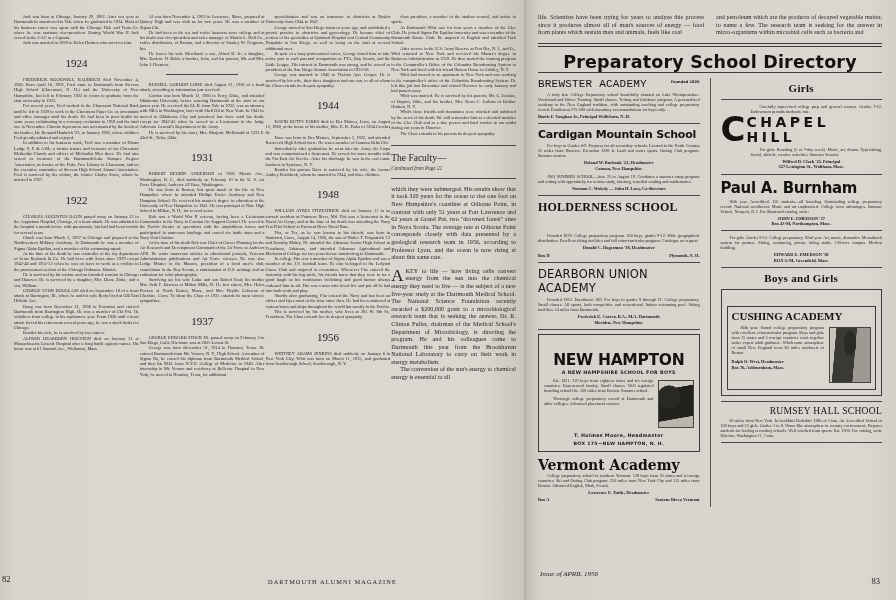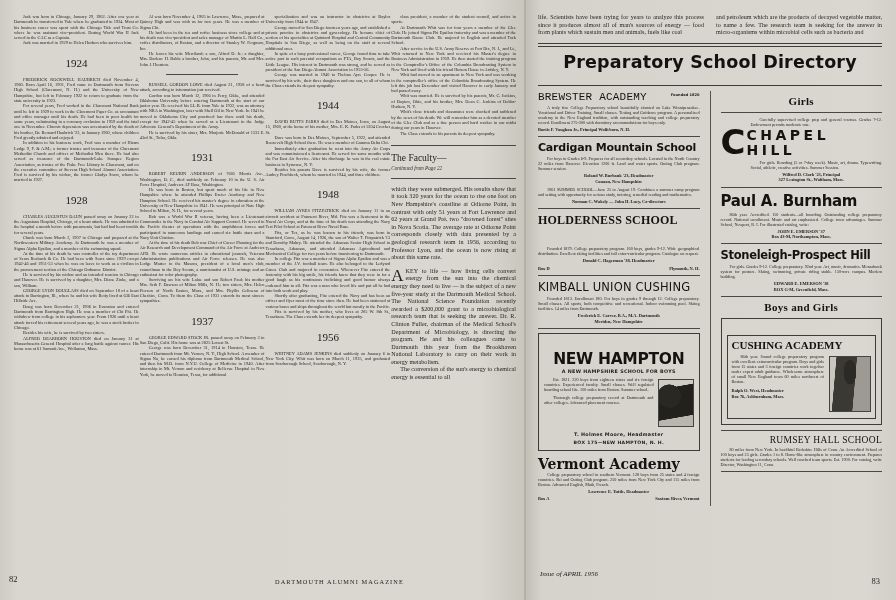--- a/index.html
+++ b/index.html
@@ -35,31 +35,31 @@
   .rule.short{width:58%;margin:7px auto;}
 
   .faculty-title{font-size:9.5px;line-height:11px;margin:5px 0 1px;color:#1d1b17;}
   .faculty-sub{font-size:5.2px;font-style:italic;margin:0 0 5px;color:#32302a;}
   .big p{font-size:6.1px;line-height:7.6px;}
 
   .dropcap{float:left;font-size:17px;line-height:14px;padding:1px 2px 0 0;
     font-family:"Liberation Serif",serif;}
 
   
-  .footer{position:absolute;bottom:12px;left:7px;right:0;height:14px;}
+  .footer{position:absolute;bottom:12px;left:0;right:0;height:14px;}
   .folio{position:absolute;font-size:8.5px;color:#201e1a;}
   .magtitle{position:absolute;font-size:6.3px;letter-spacing:1.1px;color:#201e1a;}
   .issue{position:absolute;font-size:7px;font-style:italic;color:#201e1a;}
 
   
   .dir-rule-top{height:1px;background:#3e3c36;margin:6px 0 2px;}
   .dir-rule-top2{height:1px;background:#3e3c36;margin:0 0 5px;}
   .dir-title{text-align:center;font-family:"DejaVu Sans",sans-serif;
     font-weight:bold;font-size:17.5px;letter-spacing:.2px;color:#131210;
-    margin:3px 0 13px;}
+    margin:3px 0 0;}
   .dir-cols{display:flex;gap:10px;}
   .dircol{width:0;flex:1 1 0;}
   .vsep{width:1px;background:#55524b;}
 
   .ad{margin:0 0 4px;}
   .adrule{height:1px;background:#4a4842;margin:4px 0;}
   .ad .founded{float:right;text-align:center;font-size:3.6px;line-height:4.2px;
     font-family:"DejaVu Sans",sans-serif;font-weight:bold;color:#24221d;margin-top:2px;}
   .adbody{font-size:4.2px;line-height:5px;text-align:justify;color:#26241f;margin:0;}
   .adsign{text-align:center;font-size:4.4px;line-height:5.4px;font-weight:bold;
@@ -119,21 +119,21 @@
   <div class="page page-left">
     <div class="cols">
 
       <div class="col">
         <p>Jack was born in Chicago, January 29, 1902. After one year at Dartmouth he transferred to Yale where he graduated in 1924. Most of his business career was spent with the Chicago Title and Trust Co. where he was assistant vice-president. During World War II Jack served in the CAC as a Captain.</p>
         <p>Jack was married in 1929 to Helen Hudson who survives him.</p>
         <div class="yearhead">1924</div>
         <p class="sc-first">FREDERICK ROCKWELL HAUBRICH died November 4, 1960. Born April 16, 1901, Fred came to Dartmouth from Stevens High School (Claremont, N. H.) and the University of New Hampshire, but left in February 1922 to return to graduate from the state university in 1923.</p>
         <p>For several years, Fred worked in the Claremont National Bank until he left in 1929 to work in the Claremont Paper Co. as accountant and office manager until his death. He had been in poor health for some years, culminating in a coronary occlusion in 1959 and the fatal one in November. Chronic depression was accentuated by the death of his brother, Dr. Bernard Haubrich '23, in January 1960, whose children Fred greatly admired and enjoyed.</p>
         <p>In addition to his business work, Fred was a member of Hiram Lodge 9, F. &amp; A.M.; a former trustee and treasurer of the Claremont Methodist Church and officer of Methodist Men there. He had also served as treasurer of the Dartmouth-Lake Sunapee Region Association, as trustee of the Fiske Free Library in Claremont, and on the executive committee of Stevens High School Alumni Association. Fred is survived by his widow, the former Gladys Snow, whom he married in 1927.</p>
-        <div class="yearhead">1928</div>
+        <div class="yearhead">1922</div>
         <p>CHARLES AUGUSTUS DAUN passed away on January 22 in the Augustana Hospital, Chicago, of a heart attack. He was admitted to the hospital a month before with pneumonia, but had had heart trouble for several years.</p>
         <p>Chuck was born March 2, 1907 in Chicago and prepared at the Northwestern Military Academy. At Dartmouth he was a member of Sigma Alpha Epsilon, and a member of the swimming squad.</p>
         <p>At the time of his death he was controller of the toy department of Sears Roebuck &amp; Co. He had been with Sears since 1929 except 1942-46 and 1951-53 when he was on leave to work as a civilian in the procurement section of the Chicago Ordnance District.</p>
         <p>He is survived by his widow and an intended reunion in Chicago and Hanover. He is survived by a daughter, Mrs. Diane Zinke, and a son, William.</p>
         <p>GEORGE LYON DOUGLASS died on September 18 of a heart attack in Barrington, Ill., where he and his wife Betty lived at 636 East Hillside Ave.</p>
         <p>Doug was born December 21, 1906 in Evanston and entered Dartmouth from Barrington High. He was a member of Chi Phi. He withdrew from college in his sophomore year. From 1926 until a heart attack forced his retirement several years ago, he was a stock broker in Chicago.</p>
         <p>Besides his wife, he is survived by two sisters.</p>
         <p>ALFRED DEARBORN HOUSTON died on January 31 at Massachusetts General Hospital after a long battle against cancer. His home was at 61 Summit Ave., Wollaston, Mass.</p>
       </div>
 
@@ -249,21 +249,21 @@
           <p class="adbody">Founded 1879. College preparatory program. 160 boys, grades 9-12. Wide geographical distribution. Excellent skiing facilities and full extra-curricular program. Catalogue on request.</p>
           <div class="adsign">Donald C. Hagerman '38, Headmaster</div>
           <div class="adsign row">
             <span>Box D</span>
             <span>Plymouth, N. H.</span>
           </div>
         </div>
         <div class="adrule"></div>
 
         <div class="ad">
-          <div class="kua">KIMBALL UNION CUSHING</div>
+          <div class="kua">DEARBORN UNION ACADEMY</div>
           <p class="adbody">Founded 1813. Enrollment 180. For boys in grades 9 through 12. College preparatory. Small classes. All sports, both competitive and recreational. Indoor swimming pool. Skiing facilities. 14 miles from Dartmouth.</p>
           <div class="adsign" style="white-space:pre-line">Frederick E. Carver, B.A., M.A. Dartmouth
 Meriden, New Hampshire</div>
         </div>
         <div class="adrule"></div>
 
         <div class="boxad">
           <div class="nh-logo">NEW HAMPTON</div>
           <div class="nh-sub">A NEW HAMPSHIRE SCHOOL FOR BOYS</div>
           <div class="cut"></div>
@@ -304,21 +304,20 @@
 
         <div class="ad">
           <div class="burnham">Paul A. Burnham</div>
           <p class="adbody" style="margin-top:2px">86th year. Accredited. 150 students—all boarding. Outstanding college preparatory record. National enrollment. Music and art emphasized. College town advantages. Summer School, Newport, R. I. For illustrated catalog, write:</p>
           <div class="adsign" style="white-space:pre-line">JOHN E. EMERSON '37
 Box 43-M, Northampton, Mass.</div>
         </div>
         <div class="adrule"></div>
 
         <div class="ad">
-          <div class="stone">Stoneleigh-Prospect Hill</div>
           <p class="adbody">For girls. Grades 9-12. College preparatory. 92nd year. Art, music, dramatics. Monadnock system for posture. Skiing, swimming, private riding stable. 150-acre campus. Modern building.</p>
           <div class="adsign" style="white-space:pre-line">EDWARD E. EMERSON '38
 BOX G-M, Greenfield, Mass.</div>
         </div>
         <div class="adrule"></div>
 
         <div class="sec-head">Boys and Girls</div>
 
         <div class="boxad">
           <div class="dbl-border">

